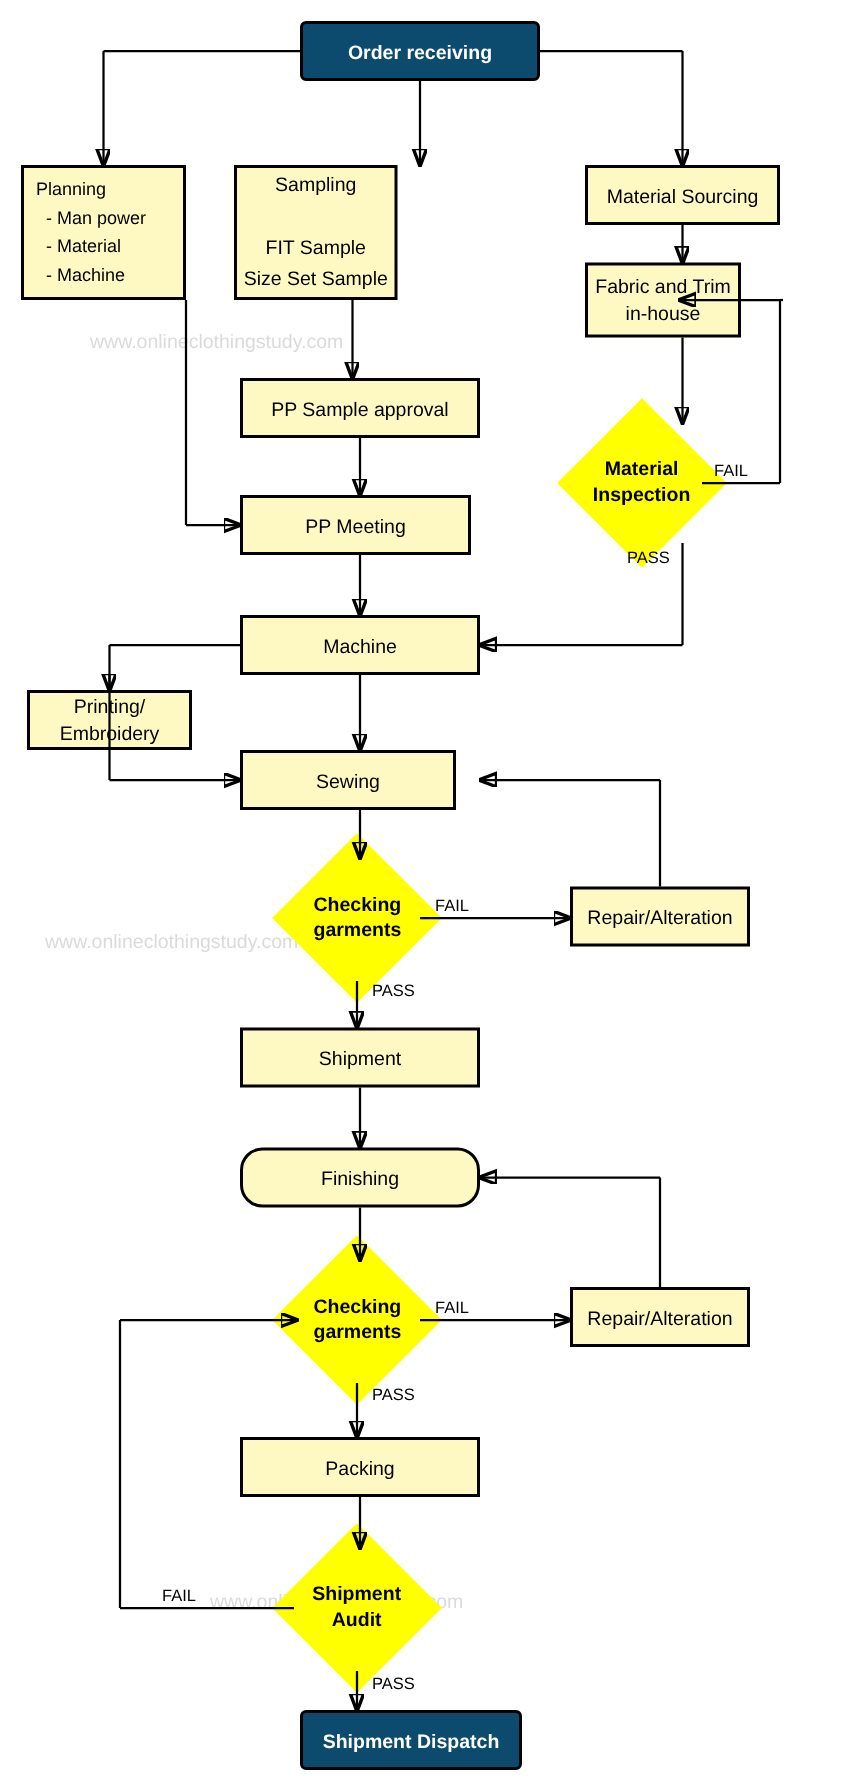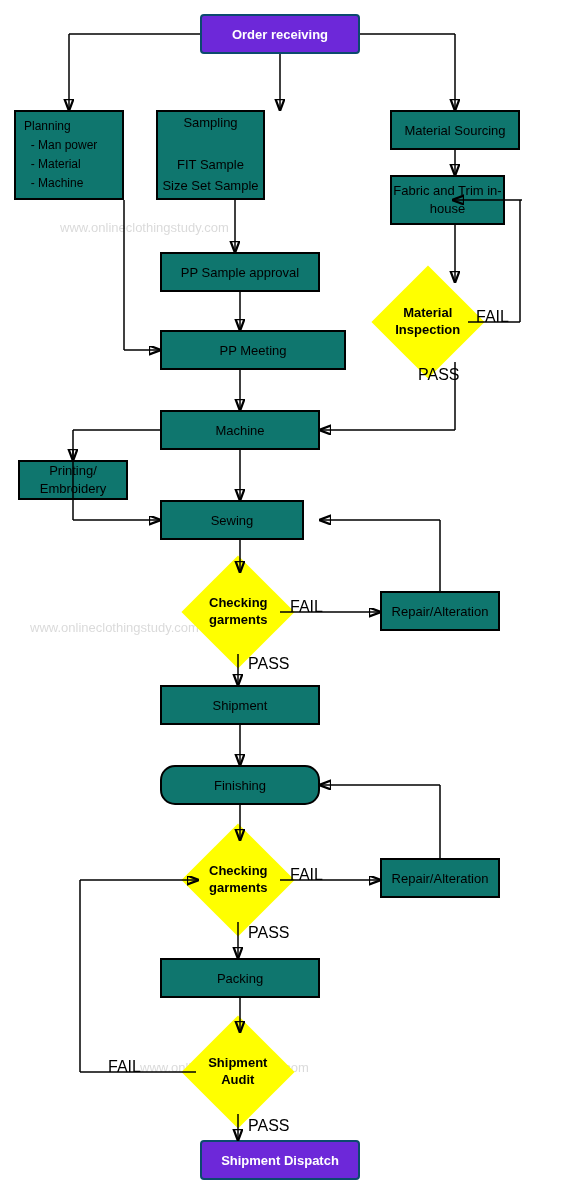--- a/index.html
+++ b/index.html
@@ -27,34 +27,34 @@
       pointer-events: none;
       white-space: nowrap;
       z-index: 0;
     }
     .watermark-1 { top: 220px; left: 60px; }
     .watermark-2 { top: 620px; left: 30px; }
     .watermark-3 { top: 1060px; left: 140px; }
 
     
     .box-blue {
-      background: #6d28d9;
+      background: #0c4a6e;
       color: #fff;
       font-weight: bold;
-      border: 2px solid #0c4a6e;
+      border: 2px solid #000000;
       border-radius: 4px;
       text-align: center;
       display: flex;
       align-items: center;
       justify-content: center;
       position: absolute;
     }
 
     .box-rect {
-      background: #0f766e;
+      background: #fef9c3;
       color: #000;
       border: 2px solid #000;
       text-align: center;
       display: flex;
       align-items: center;
       justify-content: center;
       position: absolute;
     }
 
     .box-diamond {
@@ -85,21 +85,21 @@
     }
 
     .connector-svg line, .connector-svg path, .connector-svg polyline {
       stroke: #000;
       stroke-width: 1.5;
       fill: none;
     }
 
     .label-text {
       position: absolute;
-      font-size: 16px;
+      font-size: 11px;
       font-weight: normal;
       color: #000;
       z-index: 5;
     }
 
     
     #order-receiving {
       width: 160px; height: 40px;
       top: 14px; left: 200px;
     }
@@ -114,33 +114,33 @@
     }
     #sampling {
       width: 109px; height: 90px;
       top: 110px; left: 156px;
     }
     #material-sourcing {
       width: 130px; height: 40px;
       top: 110px; left: 390px;
     }
     #fabric-trim {
-      width: 115px; height: 50px;
+      width: 104px; height: 50px;
       top: 175px; left: 390px;
     }
     #pp-sample {
       width: 160px; height: 40px;
       top: 252px; left: 160px;
     }
     #material-inspection {
       width: 80px; height: 80px;
       top: 282px; left: 388px;
     }
     #pp-meeting {
-      width: 186px; height: 40px;
+      width: 154px; height: 40px;
       top: 330px; left: 160px;
     }
     #cutting {
       width: 160px; height: 40px;
       top: 410px; left: 160px;
     }
     #printing {
       width: 110px; height: 40px;
       top: 460px; left: 18px;
     }
@@ -174,21 +174,21 @@
     }
     #packing {
       width: 160px; height: 40px;
       top: 958px; left: 160px;
     }
     #shipment-audit {
       width: 80px; height: 80px;
       top: 1032px; left: 198px;
     }
     #shipment-dispatch {
-      width: 160px; height: 40px;
+      width: 148px; height: 40px;
       top: 1140px; left: 200px;
     }
   </style>
 </head>
 <body>
 
 <div class="flowchart">
 
   <div class="watermark watermark-1">www.onlineclothingstudy.com</div>
   <div class="watermark watermark-2">www.onlineclothingstudy.com</div>

